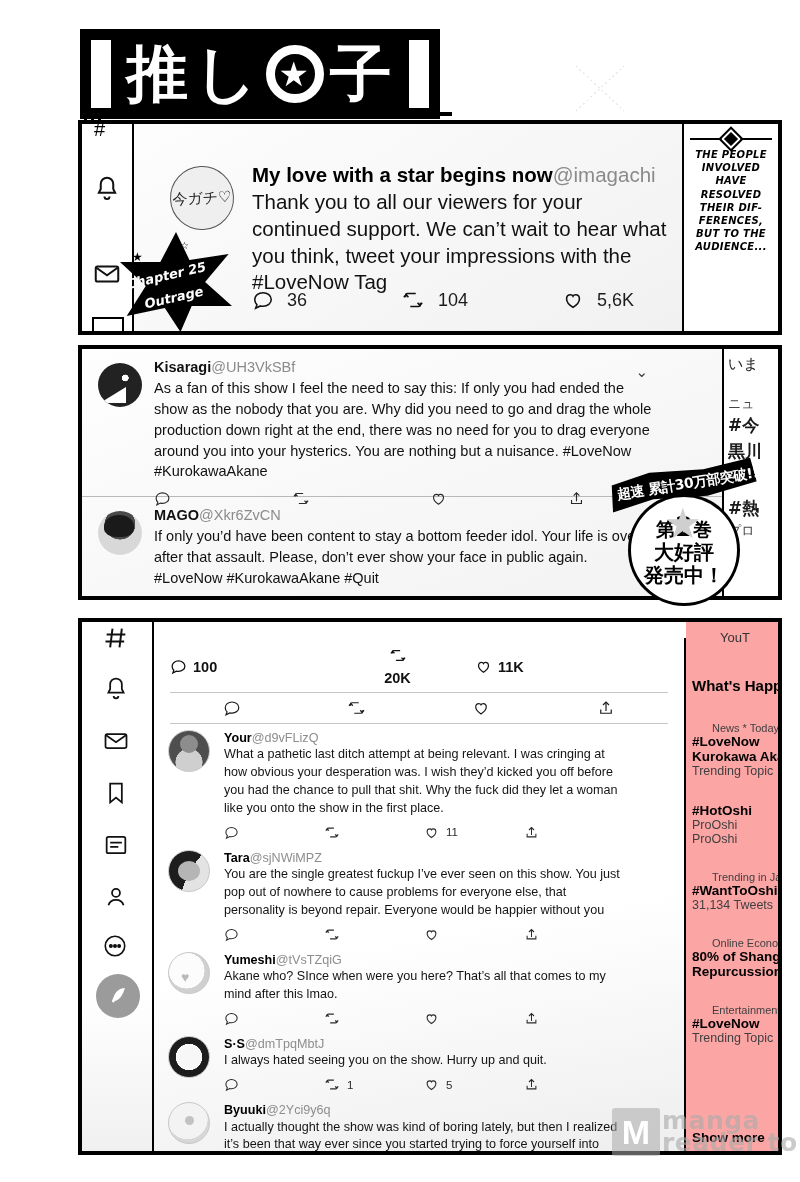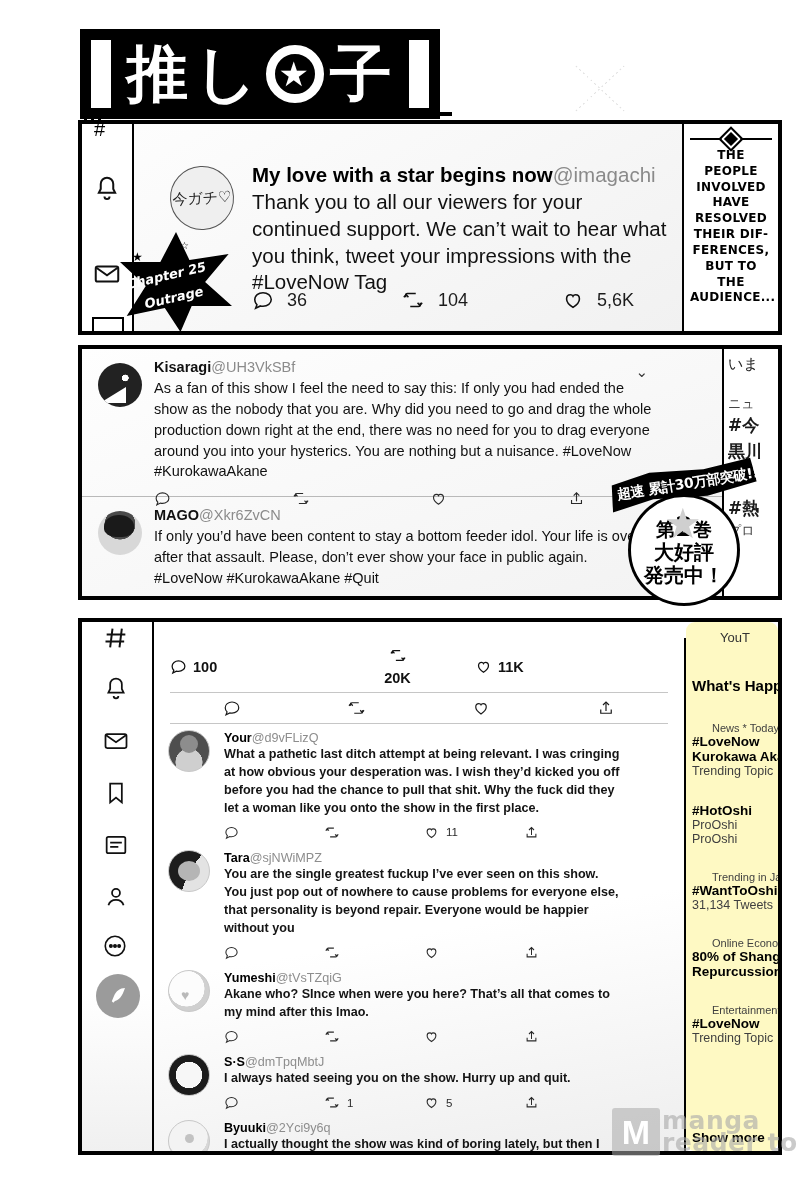--- a/index.html
+++ b/index.html
@@ -247,21 +247,22 @@
     margin-left: -7px;
     background: #000;
     transform: rotate(45deg);
     border: 2px solid #fff;
     box-sizing: border-box;
     outline: 2px solid #000;
   }
   .p1-caption .ctext {
     font-family: "DejaVu Sans", sans-serif;
     font-weight: bold;
-    font-size: 12px;
+    font-style: italic;
+    font-size: 10px;
     line-height: 1.32;
     letter-spacing: .3px;
   }
 
   .star-chapter {
     position: absolute;
     left: 120px; top: 232px;
     width: 112px; height: 100px;
     z-index: 5;
   }
@@ -527,21 +528,20 @@
     font-size: 12.6px;
     line-height: 1.3;
   }
   .rep .rhead .name { font-weight: bold; color:#000; }
   .rep .rhead .handle { color:#8d8d8d; }
   .rep .rbody {
     font-size: 12.6px;
     line-height: 1.42;
     color: #141414;
     max-width: 400px;
-    font-weight: bold;
   }
   .rep .racts {
     display: flex;
     margin-top: 7px;
     margin-bottom: 2px;
     color: #2b2b2b;
     font-size: 11.5px;
   }
   .rep .racts .ra {
     width: 100px;
@@ -562,23 +562,22 @@
   .av-b { background: radial-gradient(circle at 46% 40%, #f3f3f3 0 62%, #d7d7d7 63% 100%); }
   .av-b::after { content:""; position:absolute; left:16px; top:13px; width:9px; height:9px; border-radius:50%; background:#c2c2c2; }
 
   
   .p3-trends {
     position: absolute;
     left: 604px; top: 0;
     right: 0; height: 100%;
     box-sizing: border-box;
     padding: 8px 0 0 6px;
-    background: #fef9c3;
+    background: #fca5a5;
     overflow: hidden;
-    border-radius: 9px;
   }
   .p3-trends .you {
     text-align: center;
     font-size: 13px;
     color: #333;
     margin-bottom: 32px;
     white-space: nowrap;
   }
   .p3-trends h4 {
     margin: 0 0 28px 0;

